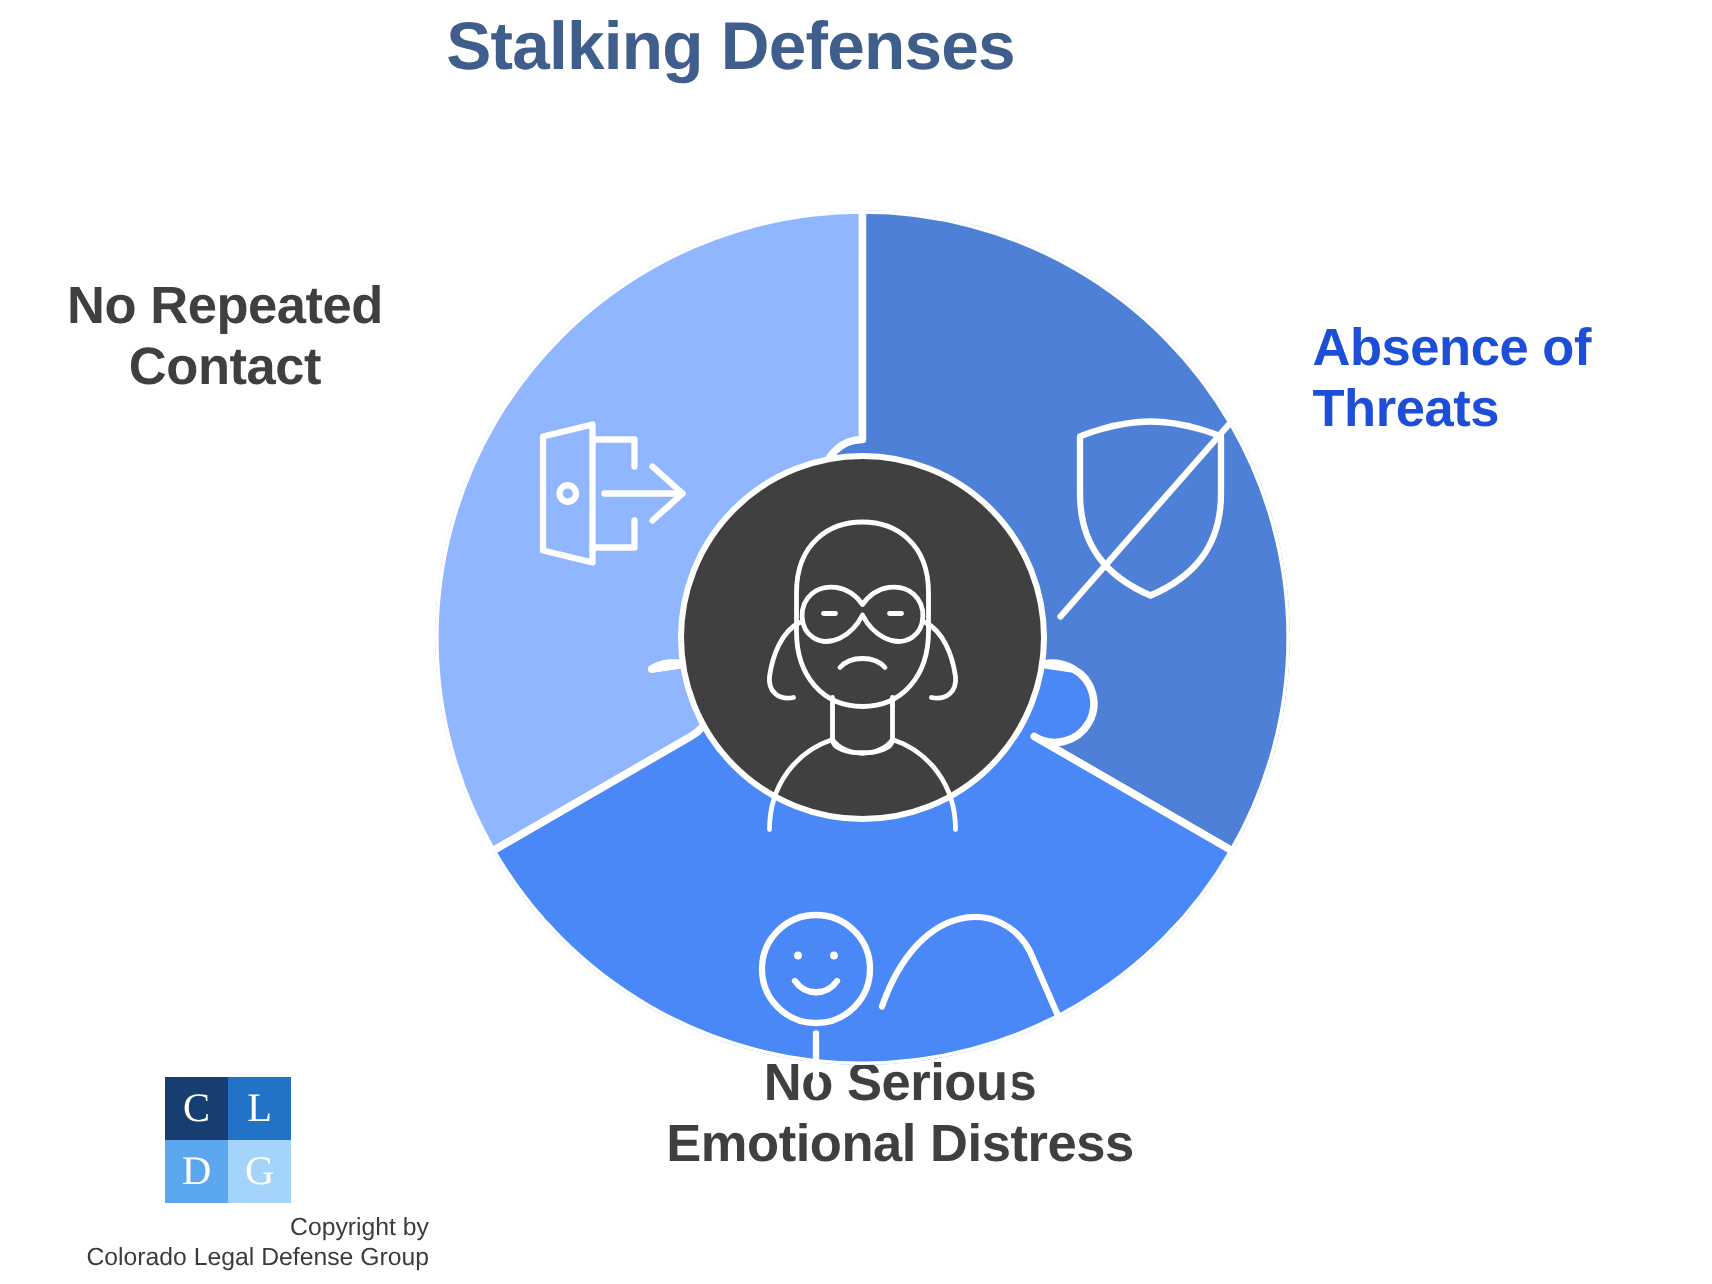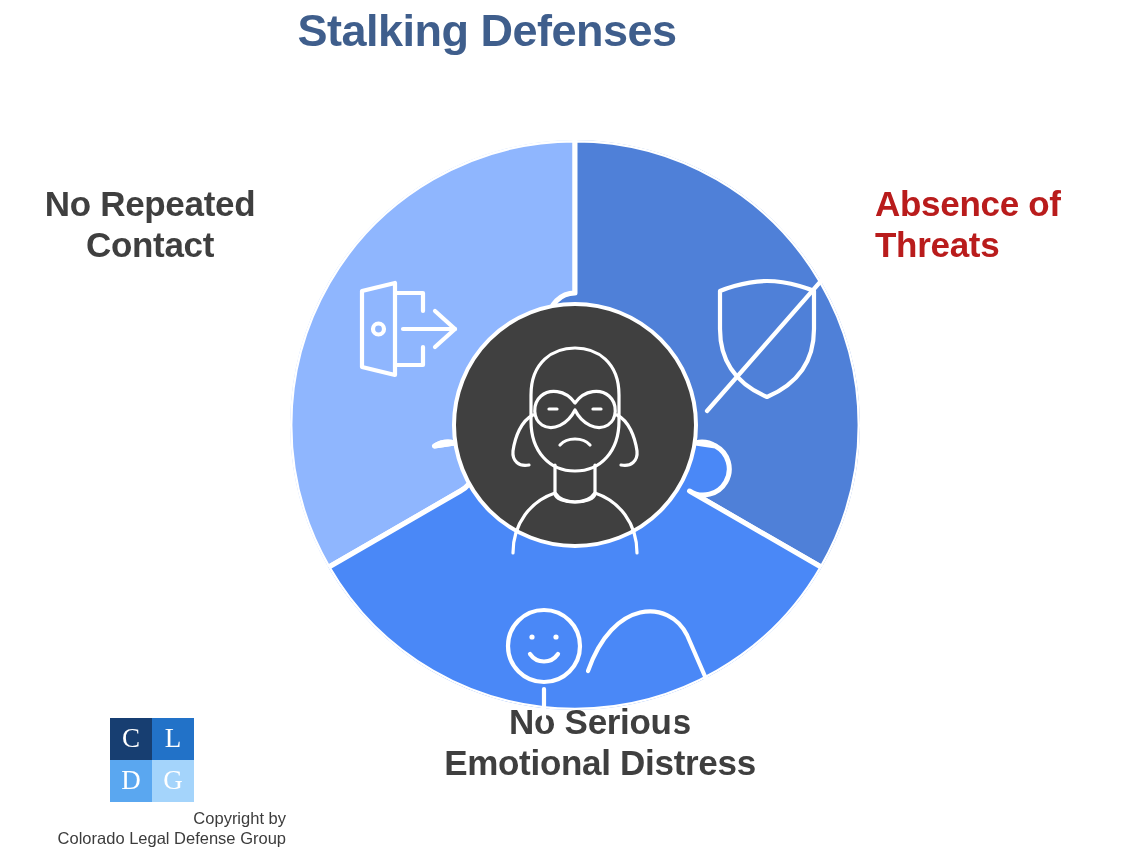--- a/index.html
+++ b/index.html
@@ -110,21 +110,21 @@
   }
 </style>
 </head>
 <body>
 
 <div id="page-title" style="color: rgb(63, 94, 140);">Stalking Defenses</div>
 
 <div class="segment-label" id="label-left" style="color: rgb(63, 63, 63); text-align: center;">No Repeated
 Contact</div>
 
-<div class="segment-label" id="label-right" style="color: #b91c1c;">Absence of
+<div class="segment-label" id="label-right" style="color: #1d4ed8; margin-top: 28px;">Absence of
 Threats</div>
 
 <div class="segment-label" id="label-bottom" style="color: rgb(63, 63, 63);">No Serious
 Emotional Distress</div>
 
 <div id="puzzle-wheel">
   <svg viewBox="0 0 584 584" xmlns="http://www.w3.org/2000/svg">
     <defs>
 
       <clipPath id="clip-wheel">

